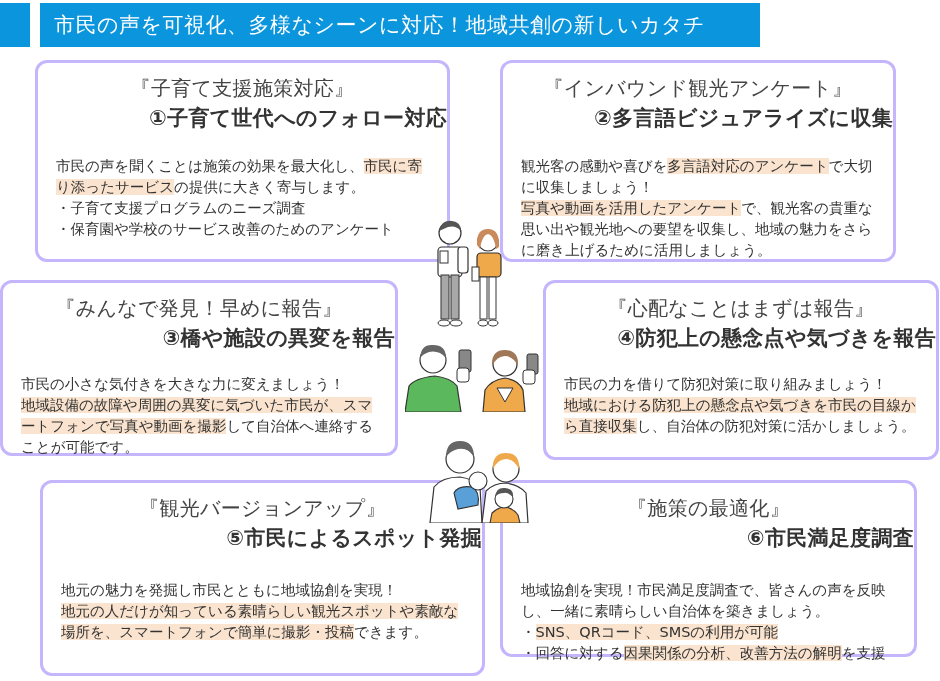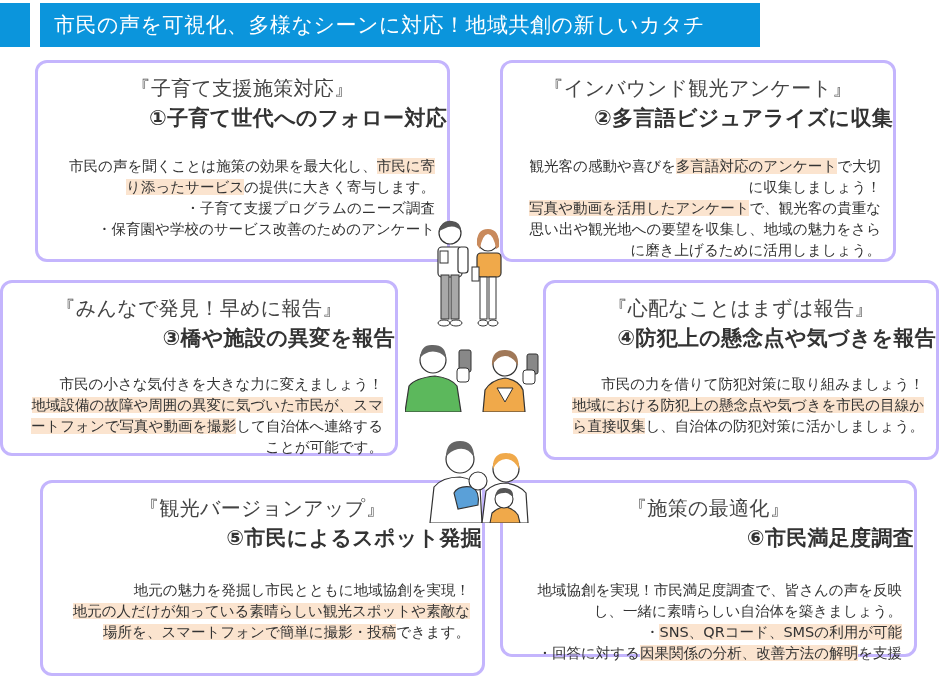--- a/index.html
+++ b/index.html
@@ -5,21 +5,21 @@
     * { box-sizing: border-box; margin: 0; padding: 0; }
     html, body { width: 940px; height: 681px; background: #ffffff; overflow: hidden; }
     body { position: relative; font-family: "DejaVu Sans", "Liberation Sans", sans-serif; color: #3a3a3a; }
 
     .header-accent { position: absolute; left: 0; top: 3px; width: 30px; height: 44px; background: #0b95dc; }
     .header-bar { position: absolute; left: 40px; top: 3px; width: 720px; height: 44px; background: #0b95dc; color: #fff; font-size: 21px; line-height: 44px; padding-left: 14px; letter-spacing: 0.5px; white-space: nowrap; overflow: hidden; }
 
     .card { position: absolute; border: 3px solid #c4b5fd; border-radius: 12px; background: #fff; padding: 0; }
     .card .subtitle { text-align: center; font-size: 20px; color: #444; margin-top: 12px; white-space: nowrap; letter-spacing: 0.3px; }
     .card .title { text-align: right; font-size: 21px; font-weight: bold; color: #333; margin-top: 2px; white-space: nowrap; letter-spacing: 0.3px; }
-    .card .body { font-size: 14.5px; line-height: 21px; color: #333; margin-top: 22px; padding-left: 18px; padding-right: 12px; text-align: right; }
+    .card .body { font-size: 14.5px; line-height: 21px; color: #333; margin-top: 22px; padding-left: 18px; padding-right: 12px; }
     .hl { background: #fbe4cf; }
     .bullet { display: block; }
 
     #card1 { left: 35px; top: 60px; width: 415px; height: 202px; }
     #card2 { left: 500px; top: 60px; width: 396px; height: 202px; }
     #card3 { left: 0px; top: 280px; width: 398px; height: 176px; }
     #card4 { left: 543px; top: 280px; width: 396px; height: 180px; }
     #card5 { left: 40px; top: 480px; width: 445px; height: 196px; }
     #card6 { left: 500px; top: 480px; width: 417px; height: 177px; }
 

